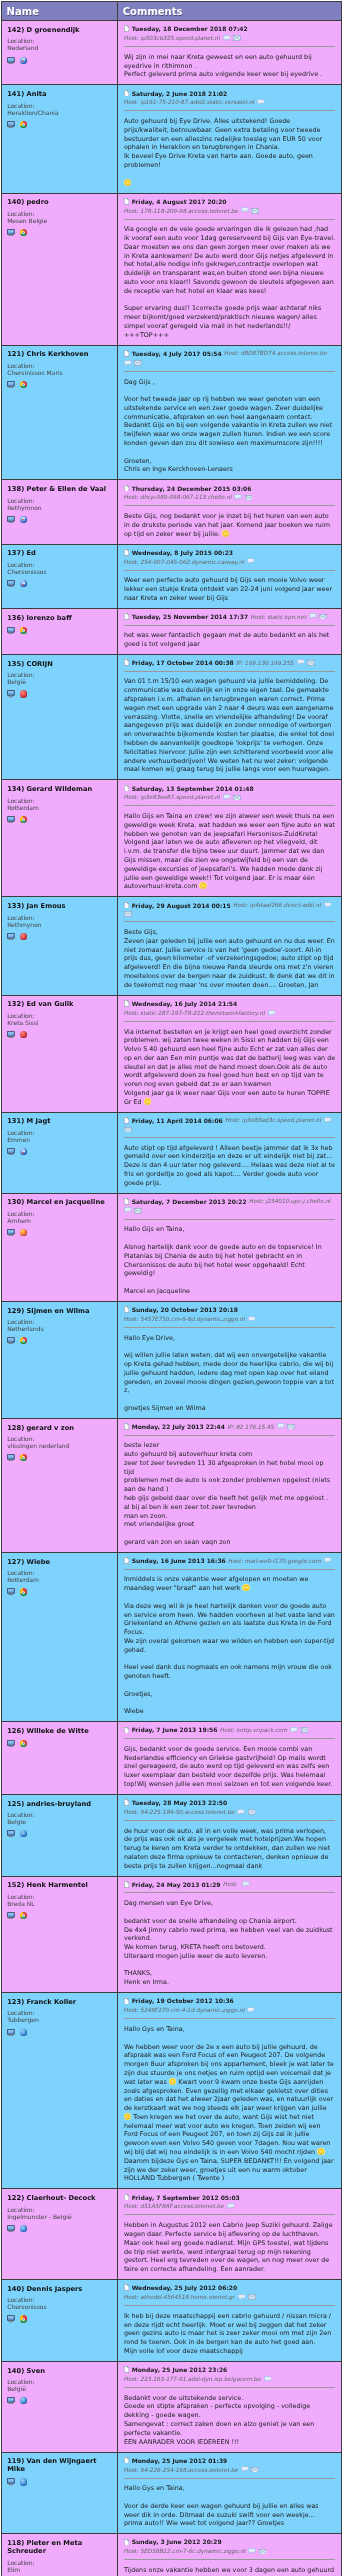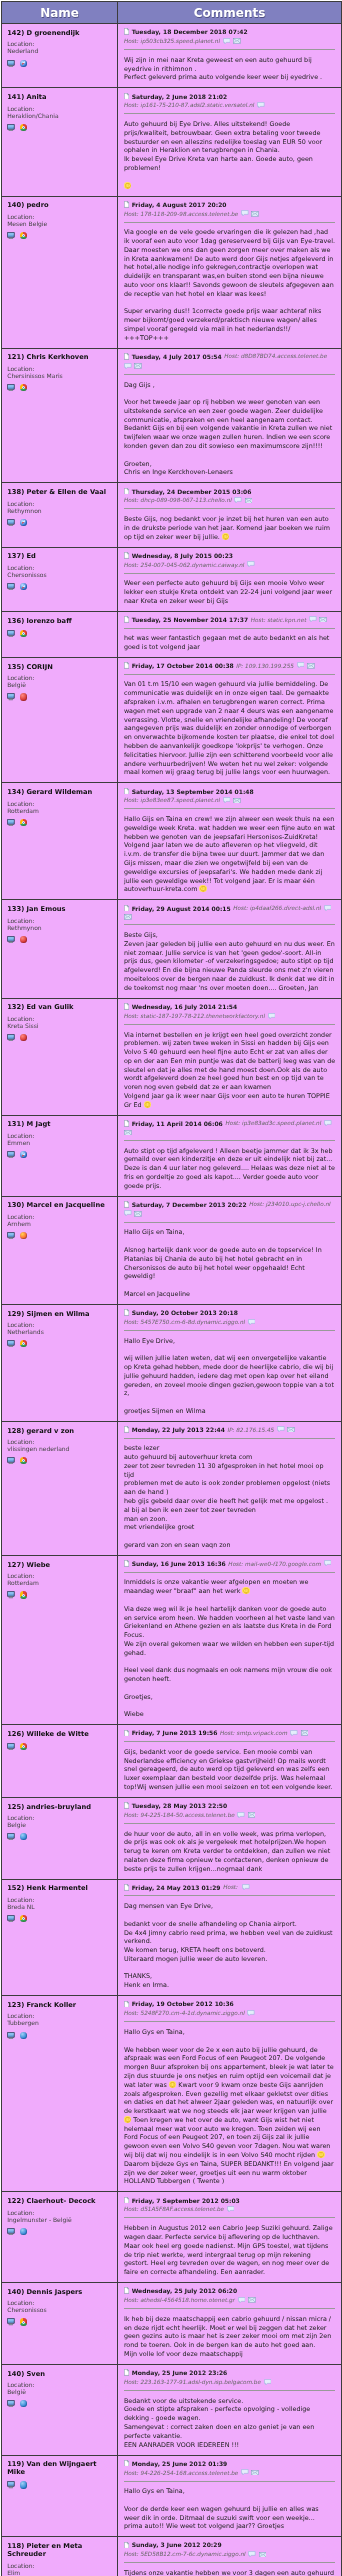--- a/index.html
+++ b/index.html
@@ -1,22 +1,22 @@
 <!DOCTYPE html>
 <html style="font-size:8.2px"><head>
 <meta charset="utf-8">
 <style>
   html, body { margin:0; padding:0; background:#ffffff; }
   body { width:343px; min-height:3091px; font-family:"DejaVu Sans","Liberation Sans",sans-serif; }
   table.gb { border-collapse:collapse; width:341px; margin:1px auto 0 1px; border:1px solid #3c3c3c; table-layout:fixed; }
   table.gb th, table.gb td { border:0.5px solid #3c3c3c; vertical-align:top; }
-  thead th { background:#8080c0; color:#ffffff; text-align:center; font-size:12px; padding:3.6px 4.6px; text-shadow:0.5px 0.5px 0.5px rgba(40,40,80,0.55);margin-top:39px; }
+  thead th { background:#8080c0; color:#ffffff; text-align:left; font-size:10px; padding:3.6px 4.6px; text-shadow:0.5px 0.5px 0.5px rgba(40,40,80,0.55);margin-top:39px; }
   th.name-col { width:106px; }
   tr.shade td { background:#f0abfc; }
-  tr.plain td { background:#f0abfc; }
+  tr.plain td { background:#7dd3fc; }
   td.ncell { padding:4.6px 5.2px; }
   td.ccell { padding:4.1px 5.7px 5.2px 5.7px; }
   .nm { font-weight:bold; font-size:6.7px; color:#111; margin-bottom:3.6px; }
   .loclab { font-size:6px; color:#444; margin-top:1px; }
   .locval { font-size:6px; color:#444; margin-bottom:1px; }
   .icons { margin-top:5.2px; display:flex; align-items:center; gap:4.6px; }
   .ic { display:inline-block; line-height:0; }
   .browser { width:7.2px; height:7.2px; border-radius:50%; display:inline-flex; align-items:center; justify-content:center;
              box-shadow:inset -0.5px -0.5px 1px rgba(0,0,0,0.35); position:relative; line-height:7.2px; }
   .b-chrome  { background:conic-gradient(#ea4335 0deg 120deg, #34a853 120deg 240deg, #fbbc05 240deg 360deg); }

